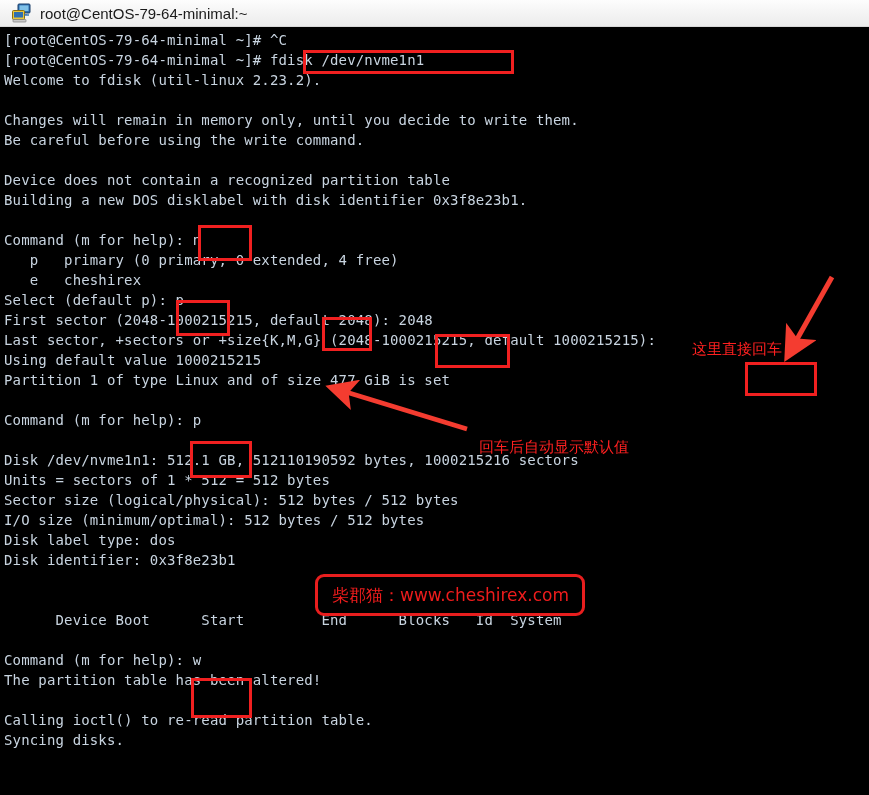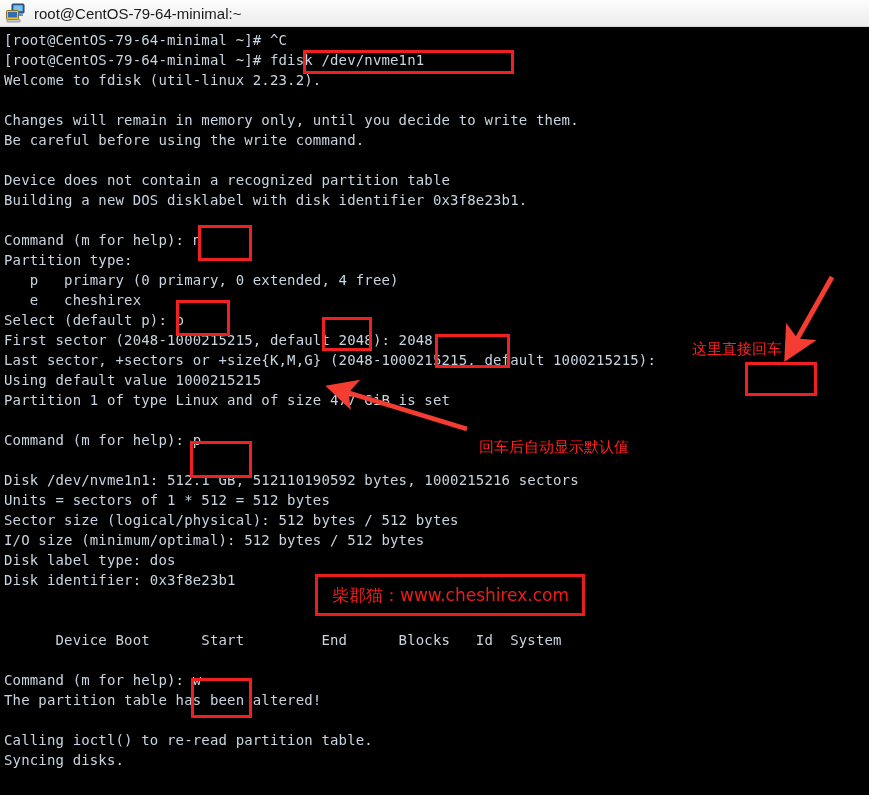--- a/index.html
+++ b/index.html
@@ -25,21 +25,21 @@
   .titlebar {
     position: absolute;
     left: 0; top: 0;
     width: 869px;
     height: 27px;
     background: linear-gradient(to bottom, #fdfdfd 0%, #f4f4f4 50%, #ececec 100%);
     border-bottom: 1px solid #d8d8d8;
     display: flex;
     align-items: center;
     box-sizing: border-box;
-    padding-left: 6px;
+    padding-left: 12px;
   }
   .titlebar-icon {
     width: 20px;
     height: 20px;
     margin-right: 8px;
     flex: 0 0 auto;
   }
   .titlebar-title {
     font-size: 15px;
     color: #1a1a1a;
@@ -144,21 +144,20 @@
         <div class="term-line">[root@CentOS-79-64-minimal ~]# fdisk /dev/nvme1n1</div>
         <div class="term-line">Welcome to fdisk (util-linux 2.23.2).</div>
         <div class="term-line blank"></div>
         <div class="term-line">Changes will remain in memory only, until you decide to write them.</div>
         <div class="term-line">Be careful before using the write command.</div>
         <div class="term-line blank"></div>
         <div class="term-line">Device does not contain a recognized partition table</div>
         <div class="term-line">Building a new DOS disklabel with disk identifier 0x3f8e23b1.</div>
         <div class="term-line blank"></div>
         <div class="term-line">Command (m for help): n</div>
-        <div class="term-line">Partition type:</div>
         <div class="term-line">   p   primary (0 primary, 0 extended, 4 free)</div>
         <div class="term-line">   e   cheshirex</div>
         <div class="term-line">Select (default p): p</div>
         <div class="term-line">First sector (2048-1000215215, default 2048): 2048</div>
         <div class="term-line">Last sector, +sectors or +size{K,M,G} (2048-1000215215, default 1000215215): </div>
         <div class="term-line">Using default value 1000215215</div>
         <div class="term-line">Partition 1 of type Linux and of size 477 GiB is set</div>
         <div class="term-line blank"></div>
         <div class="term-line">Command (m for help): p</div>
         <div class="term-line blank"></div>
@@ -195,21 +194,21 @@
     <div class="hlbox" style="left:745px; top:362px; width:72px; height:34px;"></div>
 
     <div class="hlbox" style="left:190px; top:441px; width:62px; height:37px;"></div>
 
     <div class="hlbox" style="left:191px; top:678px; width:61px; height:40px;"></div>
 
     <div class="anno-text" style="left:692px; top:342px;">这里直接回车</div>
 
     <div class="anno-text" style="left:479px; top:440px;">回车后自动显示默认值</div>
 
-    <div class="wm-box" style="left:315px; top:574px; width:270px; height:42px;">
+    <div class="wm-box" style="left:315px; top:574px; width:270px; height:42px;border-radius:9px;">
       <span class="wm-text">柴郡猫：www.cheshirex.com</span>
     </div>
 
     <svg class="arrow-svg" viewBox="0 0 869 795">
       <defs>
         <marker id="ahead" markerWidth="7" markerHeight="7" refX="2.2" refY="3.5" orient="auto" markerUnits="strokeWidth">
           <path d="M0,0 L7,3.5 L0,7 L1.6,3.5 z" fill="#f43c30"></path>
         </marker>
       </defs>
       <line x1="832" y1="277" x2="796" y2="341" stroke="#f43c30" stroke-width="5" marker-end="url(#ahead)"></line>

